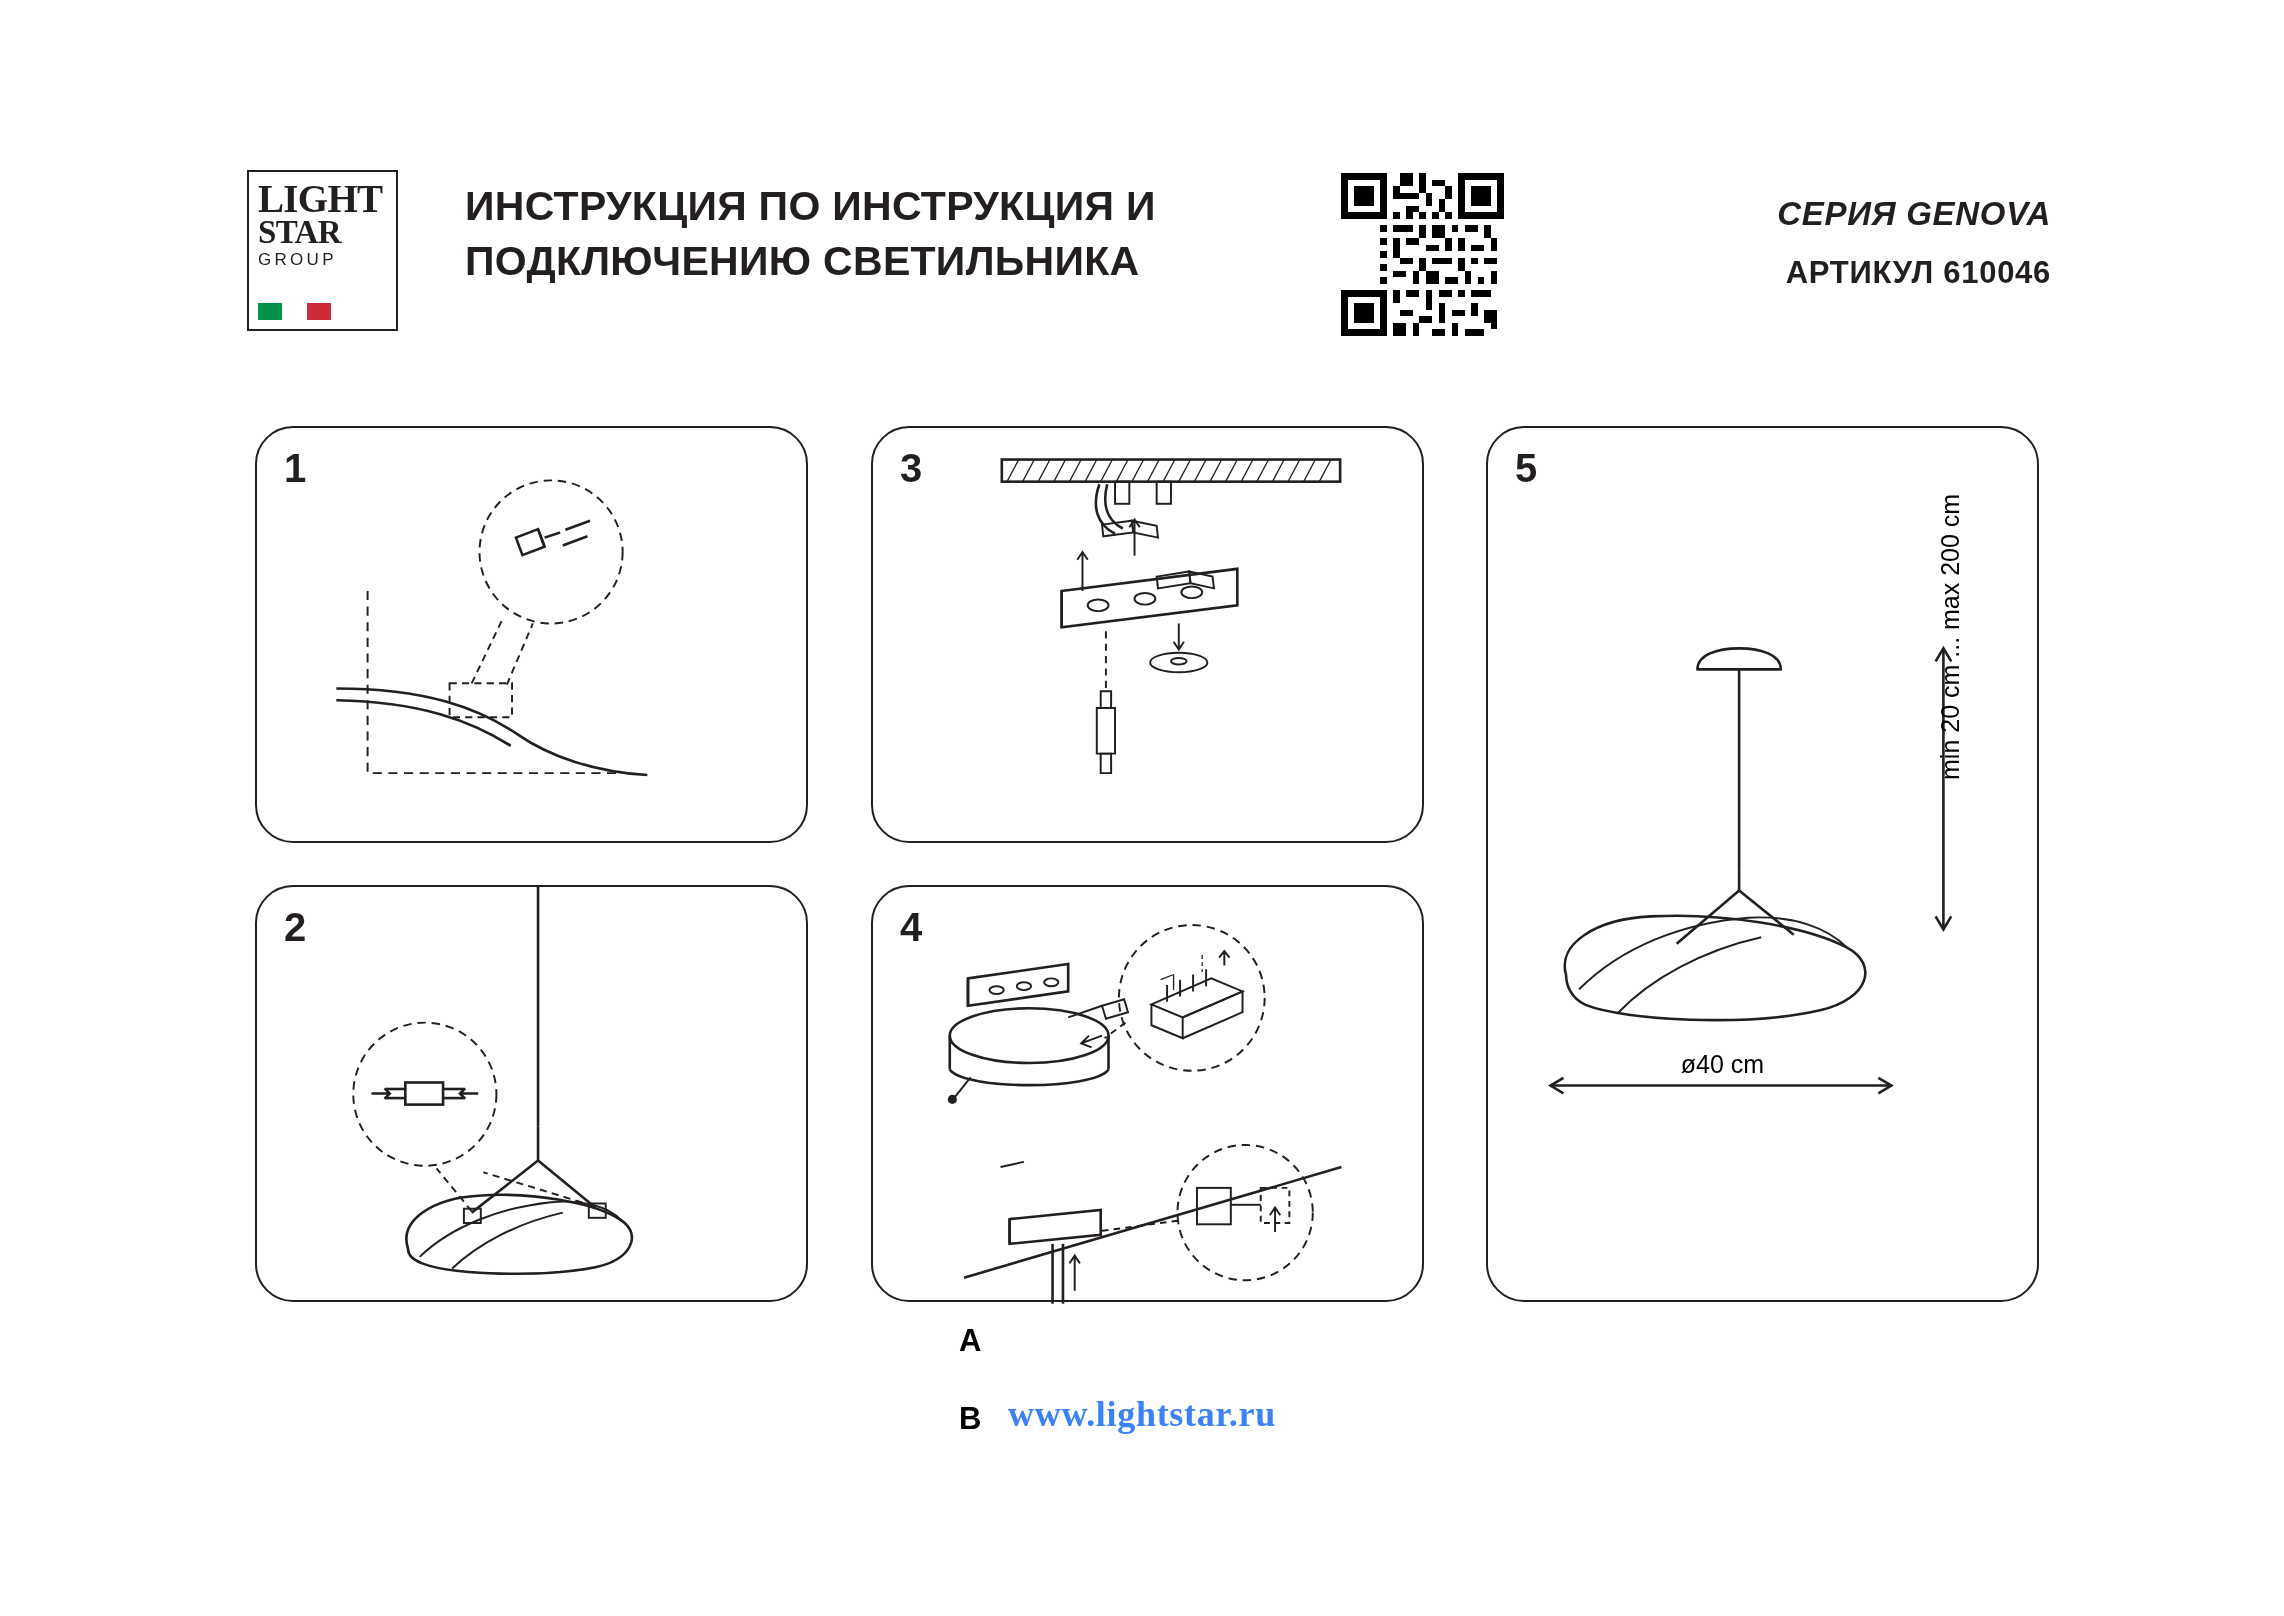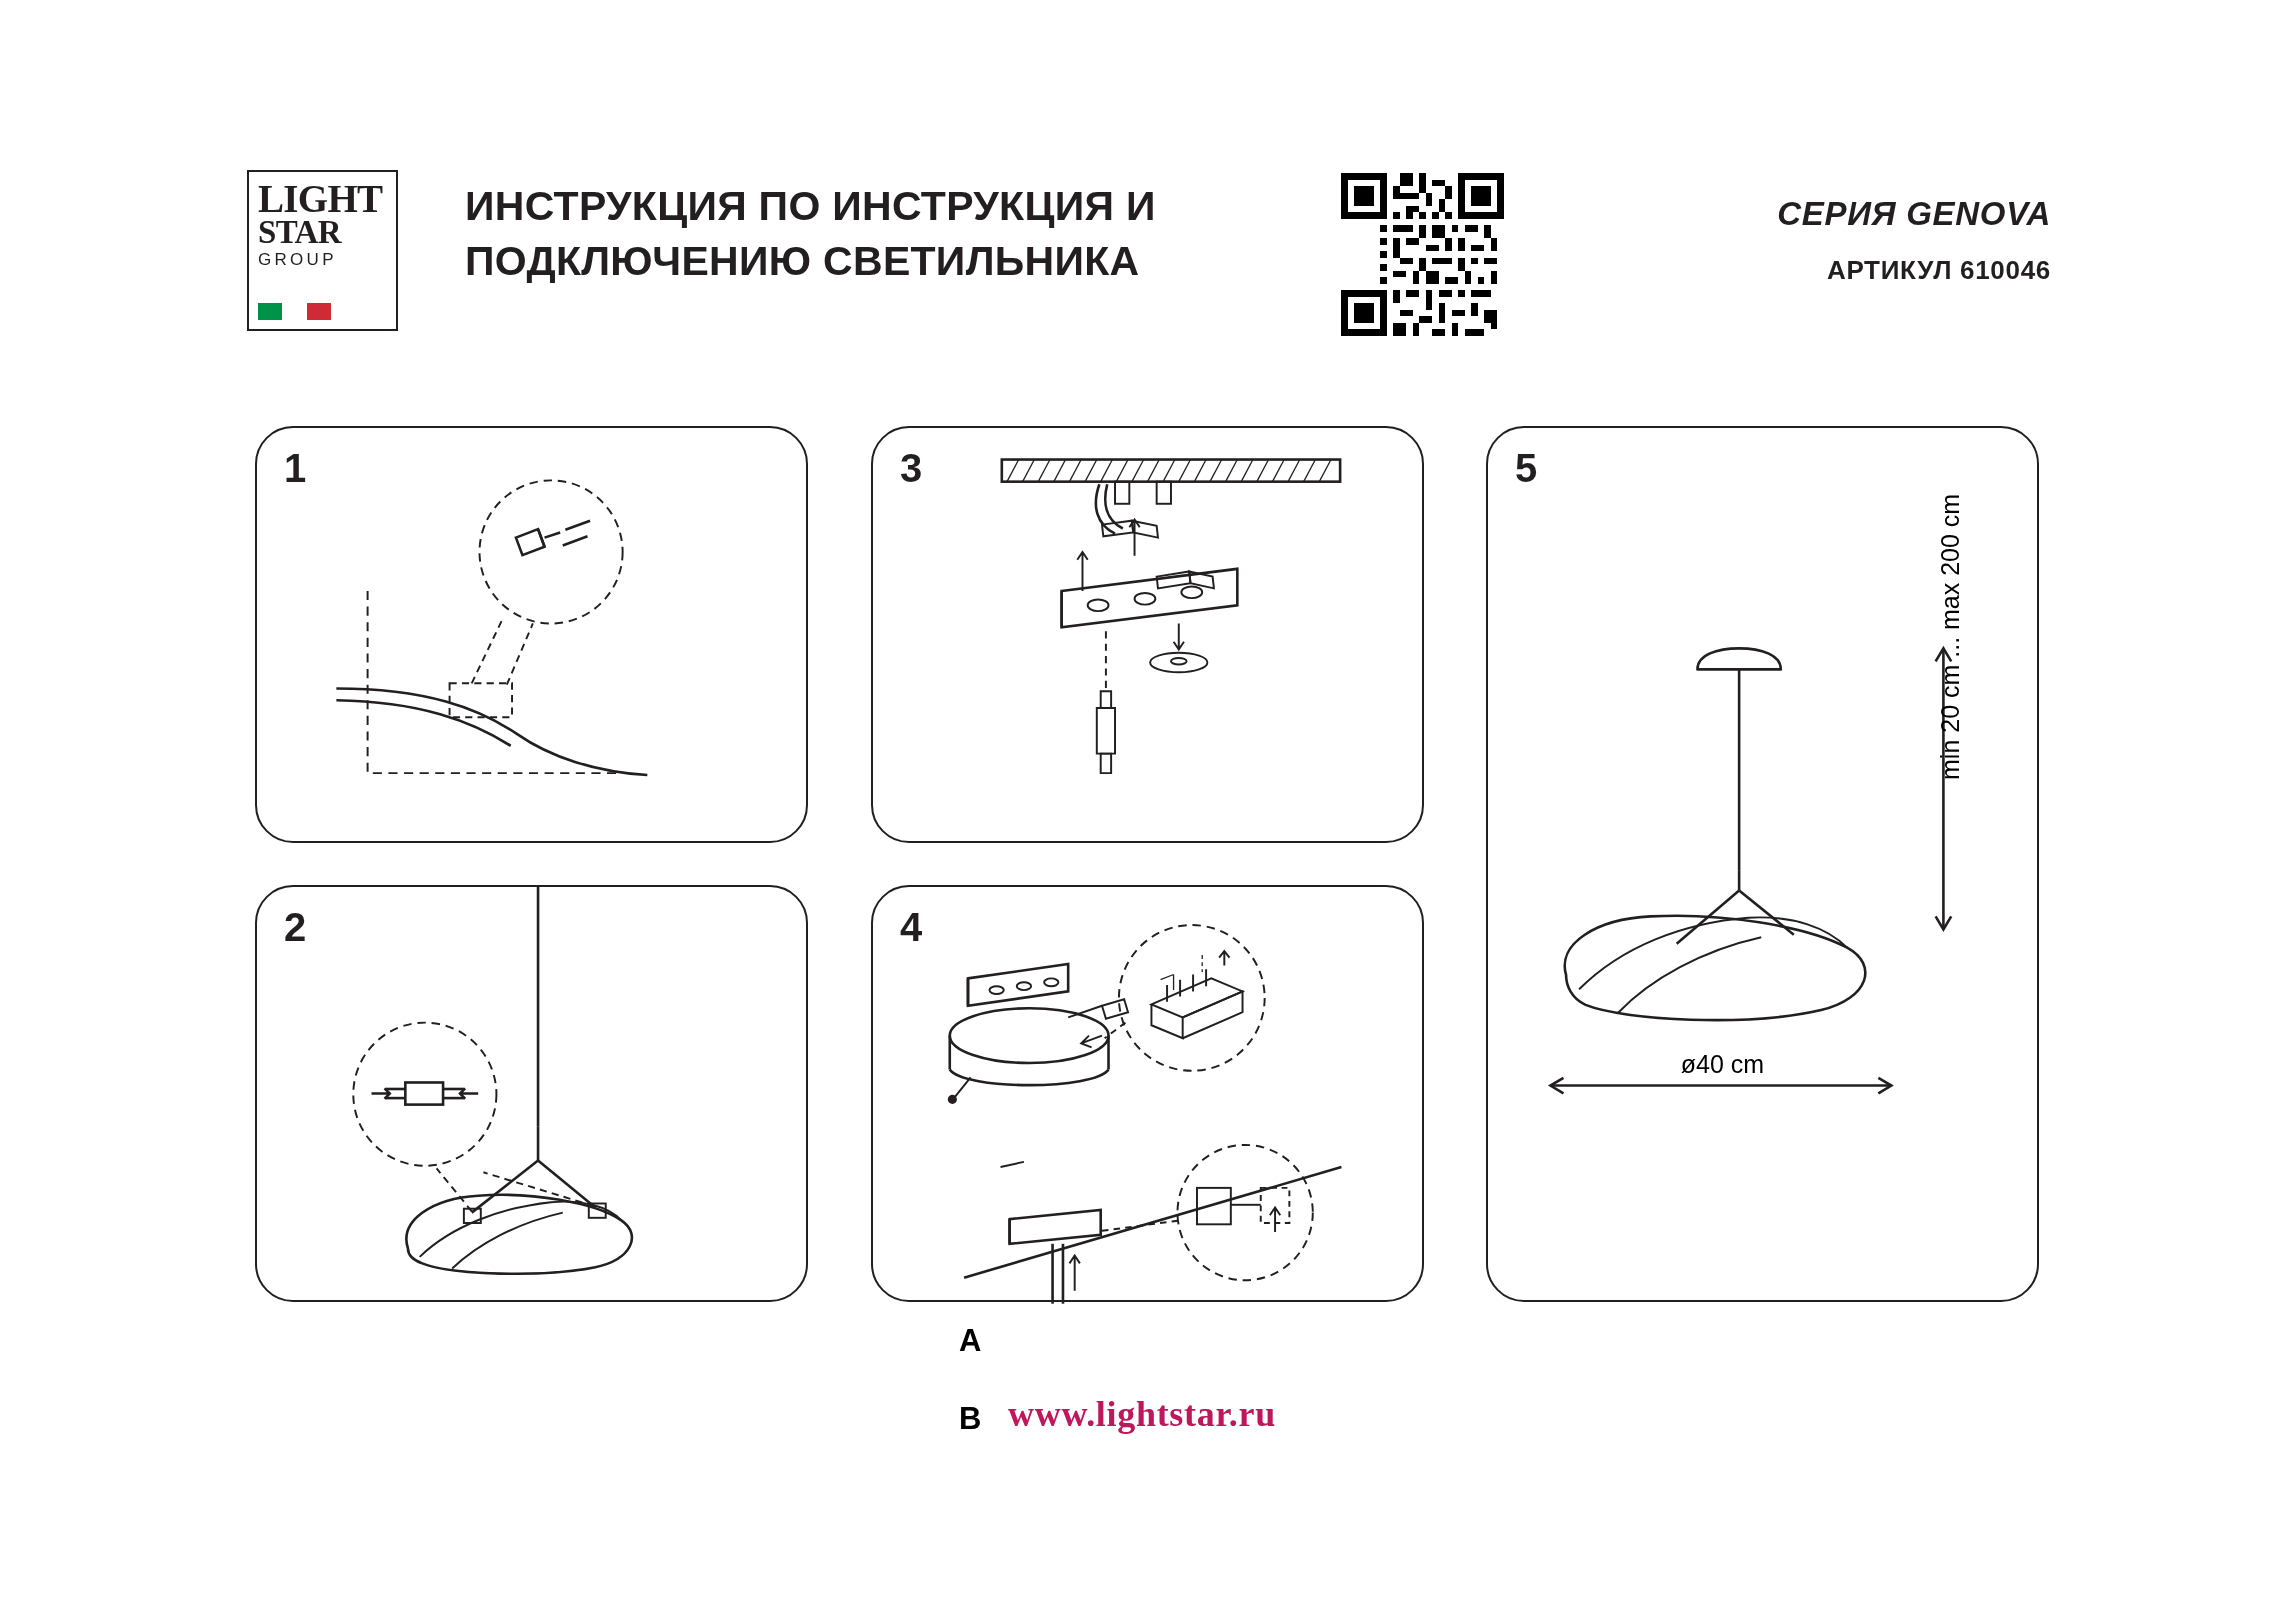--- a/index.html
+++ b/index.html
@@ -99,21 +99,21 @@
   }
   .meta .series {
     font-size: 33px;
     font-weight: bold;
     font-style: italic;
     color: #231f20;
     letter-spacing: 0.7px;
     white-space: nowrap;
   }
   .meta .article {
-    font-size: 26px;
+    font-size: 31px;
     font-weight: bold;
     color: #231f20;
     margin-top: 22px;
     letter-spacing: 0.7px;
     white-space: nowrap;
   }
 
   
   .panel {
     position: absolute;
@@ -142,21 +142,21 @@
   
   .footer {
     position: absolute;
     left: 0;
     top: 1393px;
     width: 2284px;
     text-align: center;
     font-family: "Liberation Serif", serif;
     font-size: 36px;
     font-weight: bold;
-    color: #be185d;
+    color: #3b82f6;
     letter-spacing: 0.7px;
   }
 </style>
 </head>
 <body>
 
 <div class="header">
 
   <div class="logo-box">
     <div class="logo-inner">

